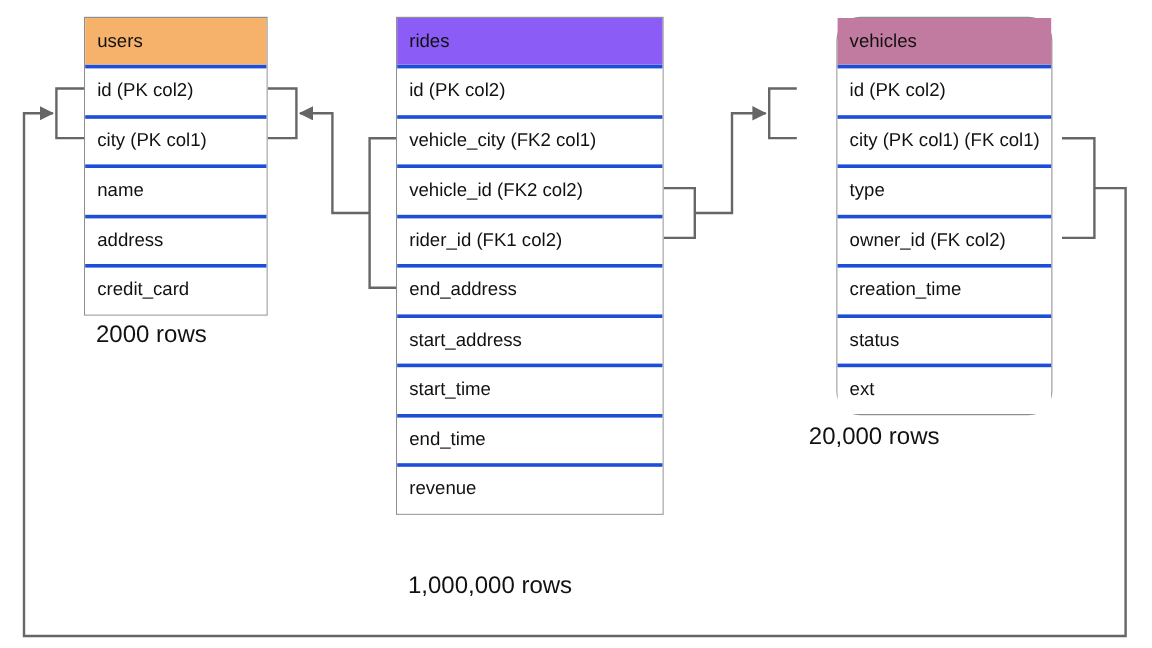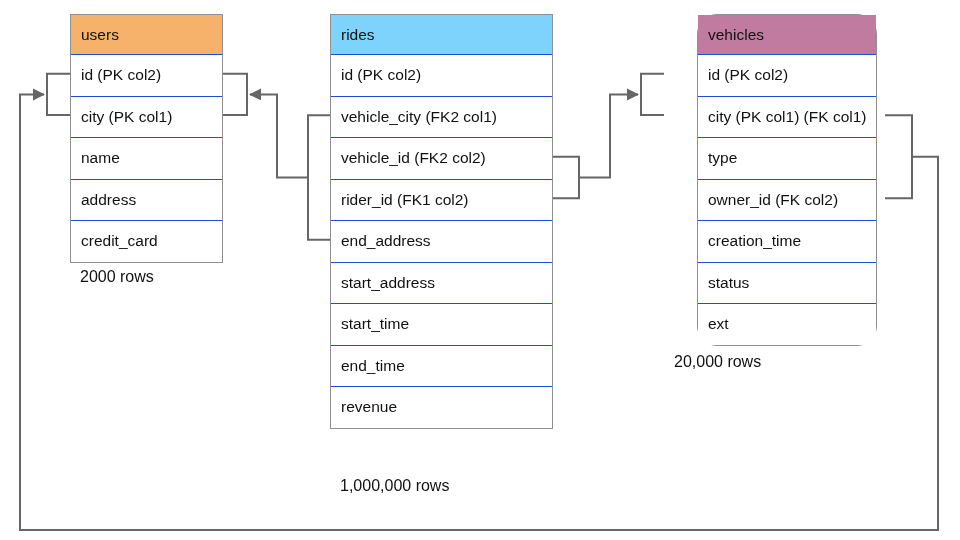--- a/index.html
+++ b/index.html
@@ -30,28 +30,28 @@
     align-items: center;
     padding-left: 10px;
     font-size: 15.5px;
     color: #111111;
   }
   .tbl-row {
     height: 41.5px;
     display: flex;
     align-items: center;
     padding-left: 10px;
-    border-top: 1px solid #1d4ed8;
+    border-top: 3px solid #1d4ed8;
     font-size: 15.5px;
     background: #ffffff;
     white-space: nowrap;
   }
   .rowcount {
     position: absolute;
-    font-size: 16px;
+    font-size: 20px;
     color: #111111;
     white-space: nowrap;
   }
 </style>
 </head>
 <body>
 
 <div class="canvas">
 
   <svg class="connectors" width="960" height="540" viewBox="0 0 960 540" xmlns="http://www.w3.org/2000/svg">
@@ -86,21 +86,21 @@
     <div class="tbl-header" style="background-color: rgb(246, 178, 107);">users</div>
     <div class="tbl-row">id (PK col2)</div>
     <div class="tbl-row">city (PK col1)</div>
     <div class="tbl-row">name</div>
     <div class="tbl-row">address</div>
     <div class="tbl-row">credit_card</div>
   </div>
   <div class="rowcount" style="left:80px; top:268px;">2000 rows</div>
 
   <div class="tbl" style="left:330px; top:14px; width:223px;">
-    <div class="tbl-header" style="background-color: #7dd3fc;">rides</div>
+    <div class="tbl-header" style="background-color: #8b5cf6;">rides</div>
     <div class="tbl-row">id (PK col2)</div>
     <div class="tbl-row">vehicle_city (FK2 col1)</div>
     <div class="tbl-row">vehicle_id (FK2 col2)</div>
     <div class="tbl-row">rider_id (FK1 col2)</div>
     <div class="tbl-row">end_address</div>
     <div class="tbl-row">start_address</div>
     <div class="tbl-row">start_time</div>
     <div class="tbl-row">end_time</div>
     <div class="tbl-row">revenue</div>
   </div>

